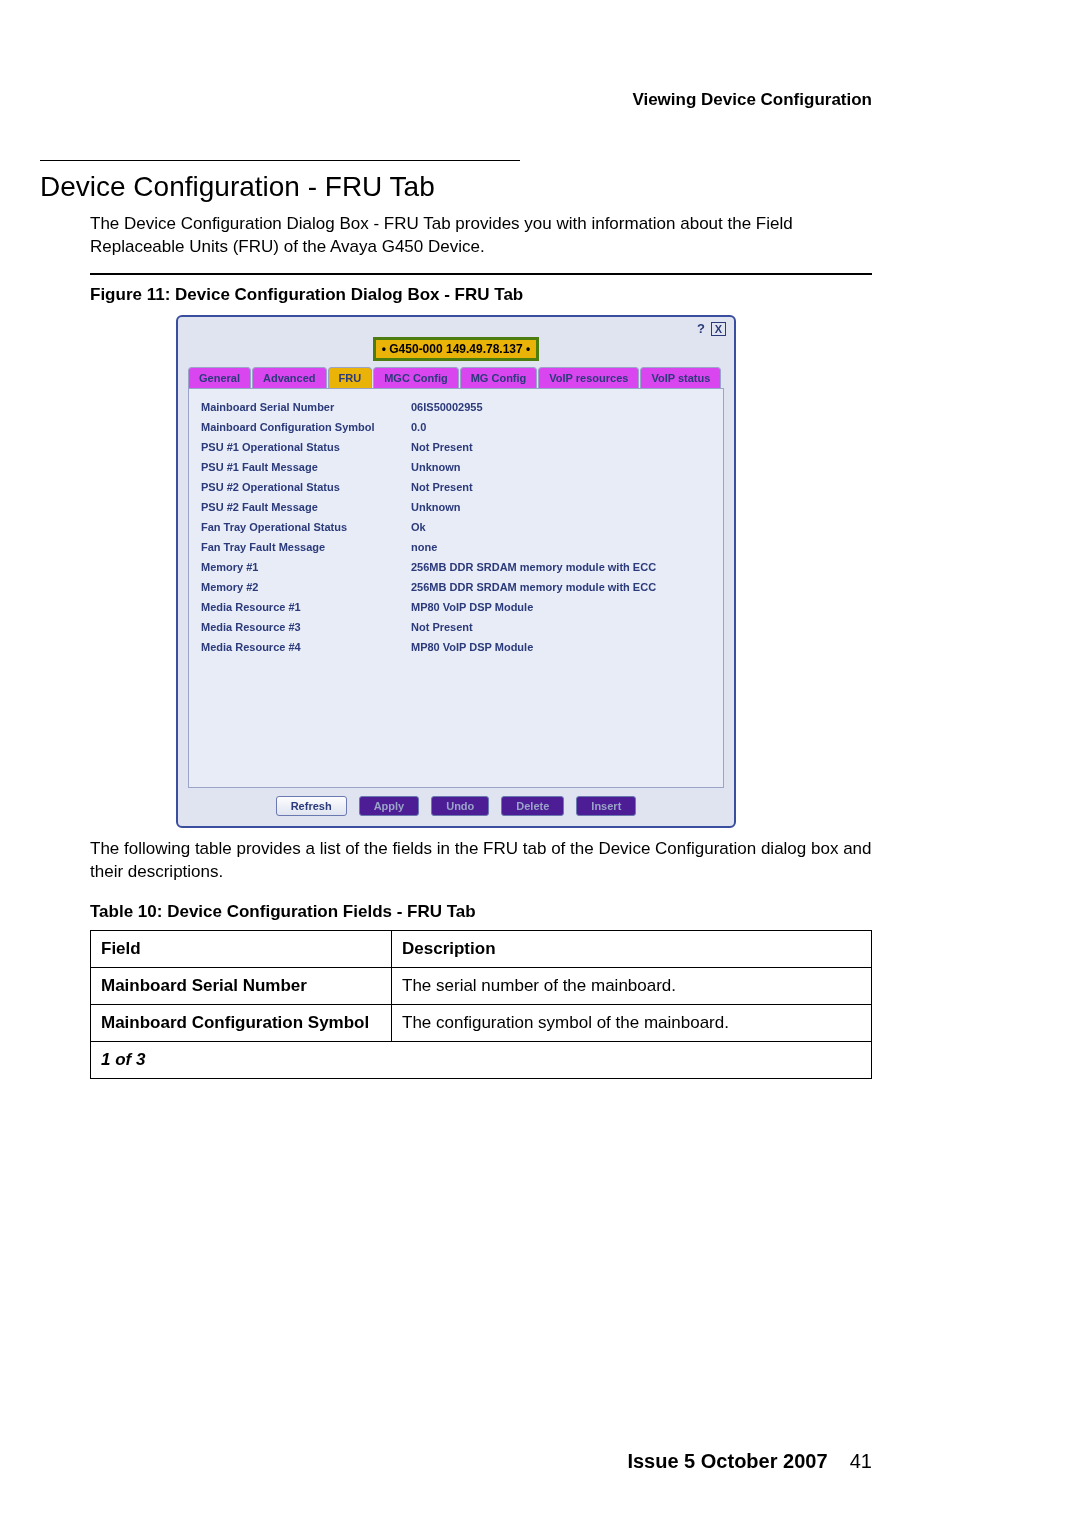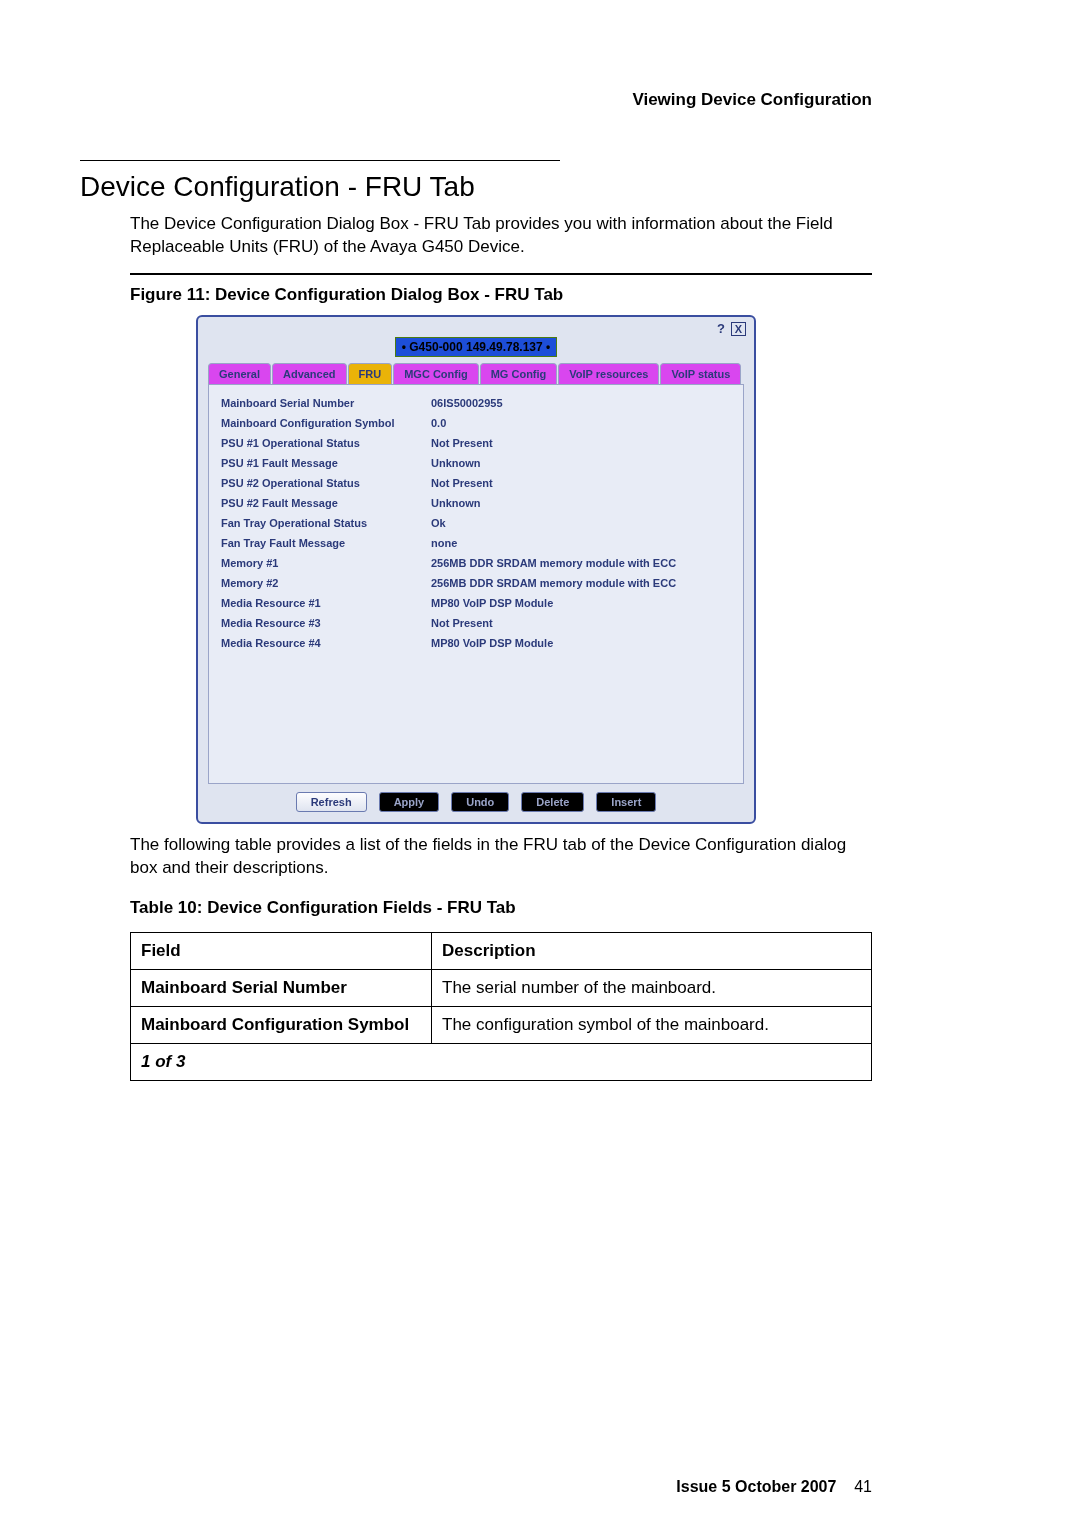--- a/index.html
+++ b/index.html
@@ -5,21 +5,21 @@
   body {
     margin: 0;
     padding: 0;
     font-family: Arial, Helvetica, sans-serif;
     background: #fff;
     color: #000;
     width: 1080px;
   }
   .page {
     width: 952px;
-    padding: 90px 80px 40px 80px;
+    padding: 90px 80px 40px 40px;
     box-sizing: border-box;
     position: relative;
     min-height: 1527px;
   }
   .header-right {
     position: absolute;
     top: 90px;
     right: 80px;
     font-weight: bold;
     font-size: 17px;
@@ -78,22 +78,22 @@
     margin-left: 2px;
     font-size: 11px;
     line-height: 12px;
   }
   .dlg-title-row {
     text-align: center;
     margin: 14px 0 6px 0;
   }
   .dlg-title-box {
     display: inline-block;
-    border: 1px solid #4d7c0f;
-    background: #1d4ed8;
+    border: 3px solid #4d7c0f;
+    background: #eab308;
     font-size: 12px;
     font-weight: bold;
     padding: 2px 6px;
   }
   .tabs {
     display: flex;
     border-bottom: 1px solid #9aa4c8;
     margin: 4px 4px 0 4px;
   }
   .tab {
@@ -146,28 +146,28 @@
     font-size: 11px;
     font-weight: bold;
     padding: 3px 14px;
     border: 1px solid #6a7ab0;
     border-radius: 3px;
     background: linear-gradient(#fdfdff,#dfe4f0);
     color: #2b3a7a;
   }
   .btn.disabled {
     color: #9aa4c8;
-    background: #000000;
+    background: #4c1d95;
   }
 
   
   .tbl-caption {
     font-weight: bold;
     font-size: 17px;
-    margin: 18px 0 14px 50px;
+    margin: 18px 0 8px 50px;
   }
   table.fields {
     border-collapse: collapse;
     width: calc(100% - 50px);
     margin-left: 50px;
     font-size: 17px;
   }
   table.fields th, table.fields td {
     border: 1px solid #000;
     padding: 8px 10px;
@@ -179,23 +179,23 @@
   }
   .col-field { width: 280px; }
   .pager-row td {
     text-align: right;
     font-weight: bold;
     font-style: italic;
   }
 
   .footer {
     position: absolute;
-    bottom: 31px;
+    bottom: 54px;
     right: 80px;
-    font-size: 16px;
+    font-size: 20px;
   }
   .footer .issue { font-weight: bold; }
 </style>
 </head>
 <body>
 
 <div class="page">
 
   <div class="header-right">Viewing Device Configuration</div>
 

